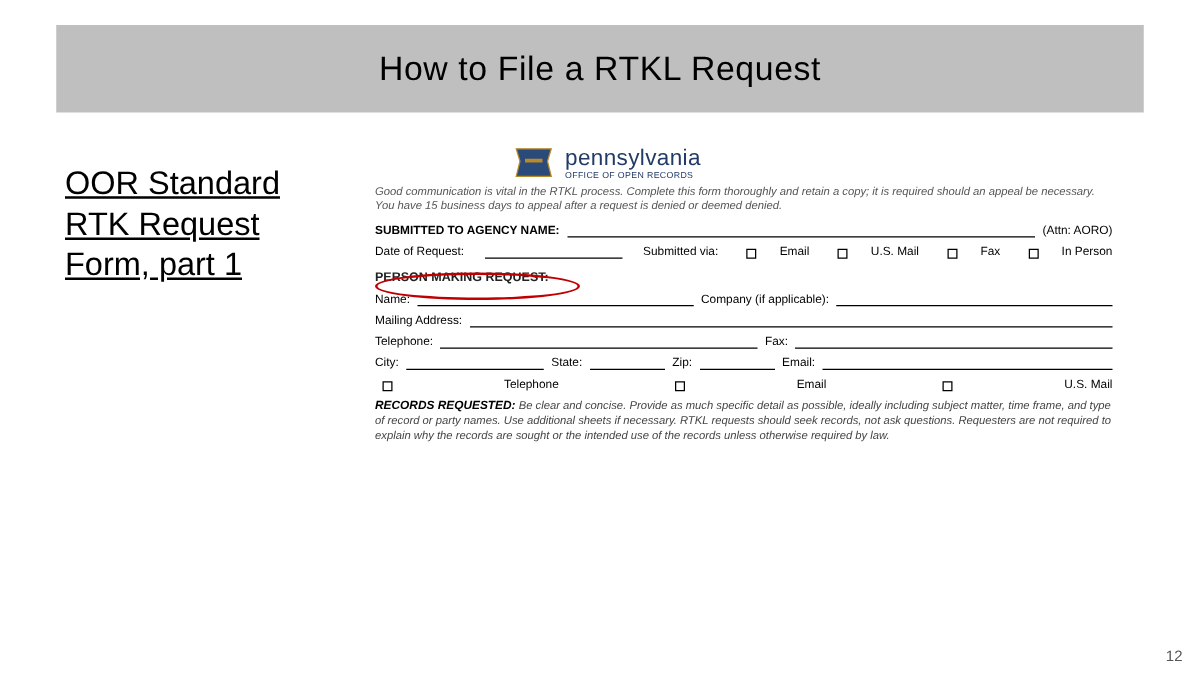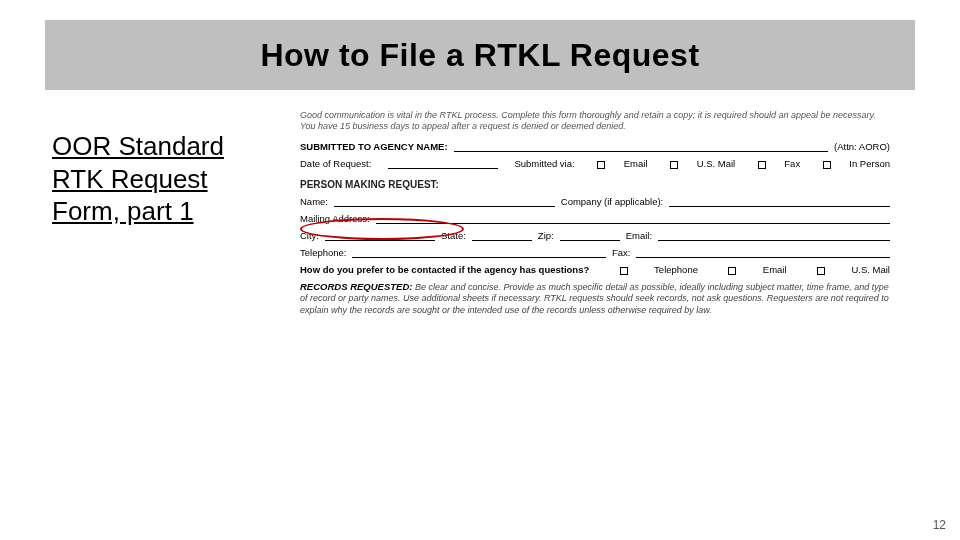--- a/index.html
+++ b/index.html
@@ -16,22 +16,22 @@
     left: 45px;
     right: 45px;
     top: 20px;
     height: 70px;
     background: #bfbfbf;
     display: flex;
     align-items: center;
     justify-content: center;
   }
   .title-band h1 {
-    font-weight: 700;
-    font-size: 32px;
+    font-weight: 400;
+    font-size: 27px;
     color: #000;
     letter-spacing: 0.5px;
   }
   .left-caption {
     position: absolute;
     left: 52px;
     top: 130px;
     width: 210px;
   }
   .left-caption span {
@@ -149,20 +149,32 @@
 </div>
 
 <div class="left-caption">
   <span>OOR Standard</span><br>
   <span>RTK Request</span><br>
   <span>Form, part 1</span>
 </div>
 
 <div class="form-img">
 
+  <div class="logo-row">
+    <div class="keystone">
+      <svg viewBox="0 0 34 26">
+        <path d="M3 2 L31 2 L28 12 L31 24 L3 24 L6 12 Z" fill="#2a4a7a" stroke="#b88a2a" stroke-width="1"></path>
+        <rect x="10" y="10" width="14" height="3" fill="#b88a2a"></rect>
+      </svg>
+    </div>
+    <div class="brand-text">
+      <div class="p1">pennsylvania</div>
+      <div class="p2">OFFICE OF OPEN RECORDS</div>
+    </div>
+  </div>
 
 
   <div class="intro">Good communication is vital in the RTKL process. Complete this form thoroughly and retain a copy; it is required should an appeal be necessary. You have 15 business days to appeal after a request is denied or deemed denied.</div>
 
   <div class="row">
     <b>SUBMITTED TO AGENCY NAME:</b>
     <span class="blank"></span>
     <span>(Attn: AORO)</span>
   </div>
 
@@ -184,43 +196,42 @@
 
   <div class="row">
     <span>Name:</span>
     <span class="blank"></span>
     <span>Company (if applicable):</span>
     <span class="blank"></span>
   </div>
 
   <div class="row">
     <span>Mailing Address:</span>
+    <span class="blank"></span>
+  </div>
+
+  <div class="row">
+    <span>Telephone:</span>
+    <span class="blank"></span>
+    <span>Fax:</span>
     <span class="blank"></span>
   </div>
 
   <div class="row">
     <span>City:</span>
     <span class="blank md"></span>
     <span>State:</span>
     <span class="blank sm"></span>
     <span>Zip:</span>
     <span class="blank sm"></span>
     <span>Email:</span>
     <span class="blank"></span>
   </div>
 
   <div class="row">
-    <span>Telephone:</span>
-    <span class="blank"></span>
-    <span>Fax:</span>
-    <span class="blank"></span>
-  </div>
-
-  <div class="row">
-    <b>How do you prefer to be contacted if the agency has questions?</b>
     <span class="cb"></span>
       <span>Telephone</span>
     <span class="cb"></span>
       <span>Email</span>
     <span class="cb"></span>
       <span>U.S. Mail</span>
   </div>
 
   <div class="records">
     <b>RECORDS REQUESTED:</b>

